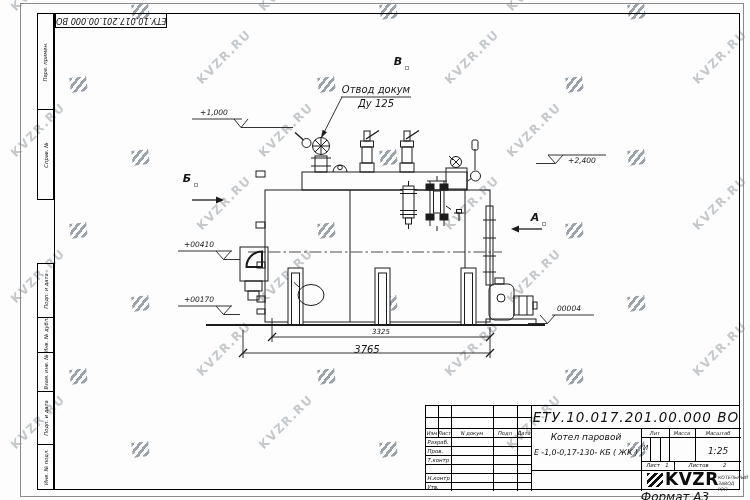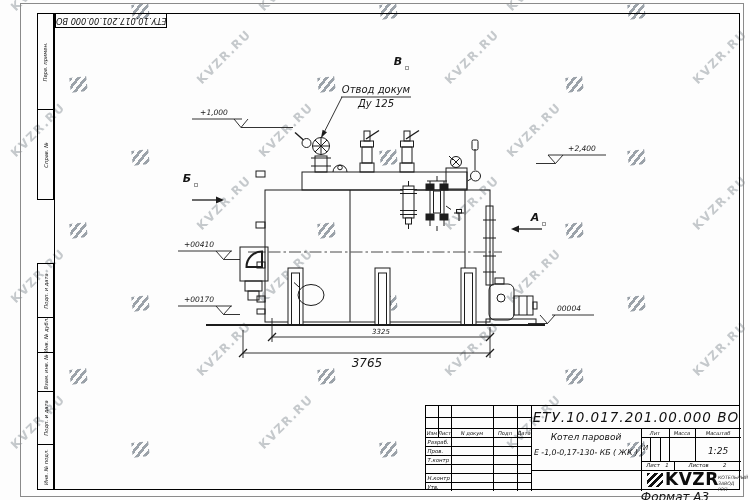--- a/index.html
+++ b/index.html
@@ -305,27 +305,27 @@
         <line x1="239" y1="357" x2="247" y2="349" stroke-width="1.2"></line>
         <line x1="486" y1="357" x2="494" y2="349" stroke-width="1.2"></line>
       </g>
     </g>
   </svg>
 
   <div class="lbl c" style="left:341px;top:84px;width:70px;font-size:10px">Отвод докум</div>
   <div class="lbl c" style="left:341px;top:98px;width:70px;font-size:10px">Ду 125</div>
 
   <div class="lbl c" style="left:190px;top:108px;width:48px;font-size:7.5px">+1,000</div>
-  <div class="lbl c" style="left:558px;top:144px;width:48px;font-size:7.5px">+2,400</div>
+  <div class="lbl c" style="left:558px;top:156px;width:48px;font-size:7.5px">+2,400</div>
   <div class="lbl c" style="left:176px;top:240px;width:46px;font-size:7.5px">+00410</div>
   <div class="lbl c" style="left:176px;top:295px;width:46px;font-size:7.5px">+00170</div>
   <div class="lbl c" style="left:548px;top:304px;width:42px;font-size:7.5px">00004</div>
 
   <div class="lbl c" style="left:357px;top:328px;width:48px;font-size:7px">3325</div>
-  <div class="lbl c" style="left:343px;top:356px;width:48px;font-size:12px">3765</div>
+  <div class="lbl c" style="left:343px;top:344px;width:48px;font-size:10px">3765</div>
 
   <div class="lbl c" style="left:180px;top:172px;width:14px;font-size:11px;font-weight:600">Б</div>
   <div class="lbl c" style="left:391px;top:55px;width:14px;font-size:11px;font-weight:600">В</div>
   <div class="lbl c" style="left:528px;top:211px;width:14px;font-size:11px;font-weight:600">А</div>
   <div class="mk" style="left:194px;top:183px"></div>
   <div class="mk" style="left:405px;top:66px"></div>
   <div class="mk" style="left:542px;top:222px"></div>
 
   <div class="tb">
 

